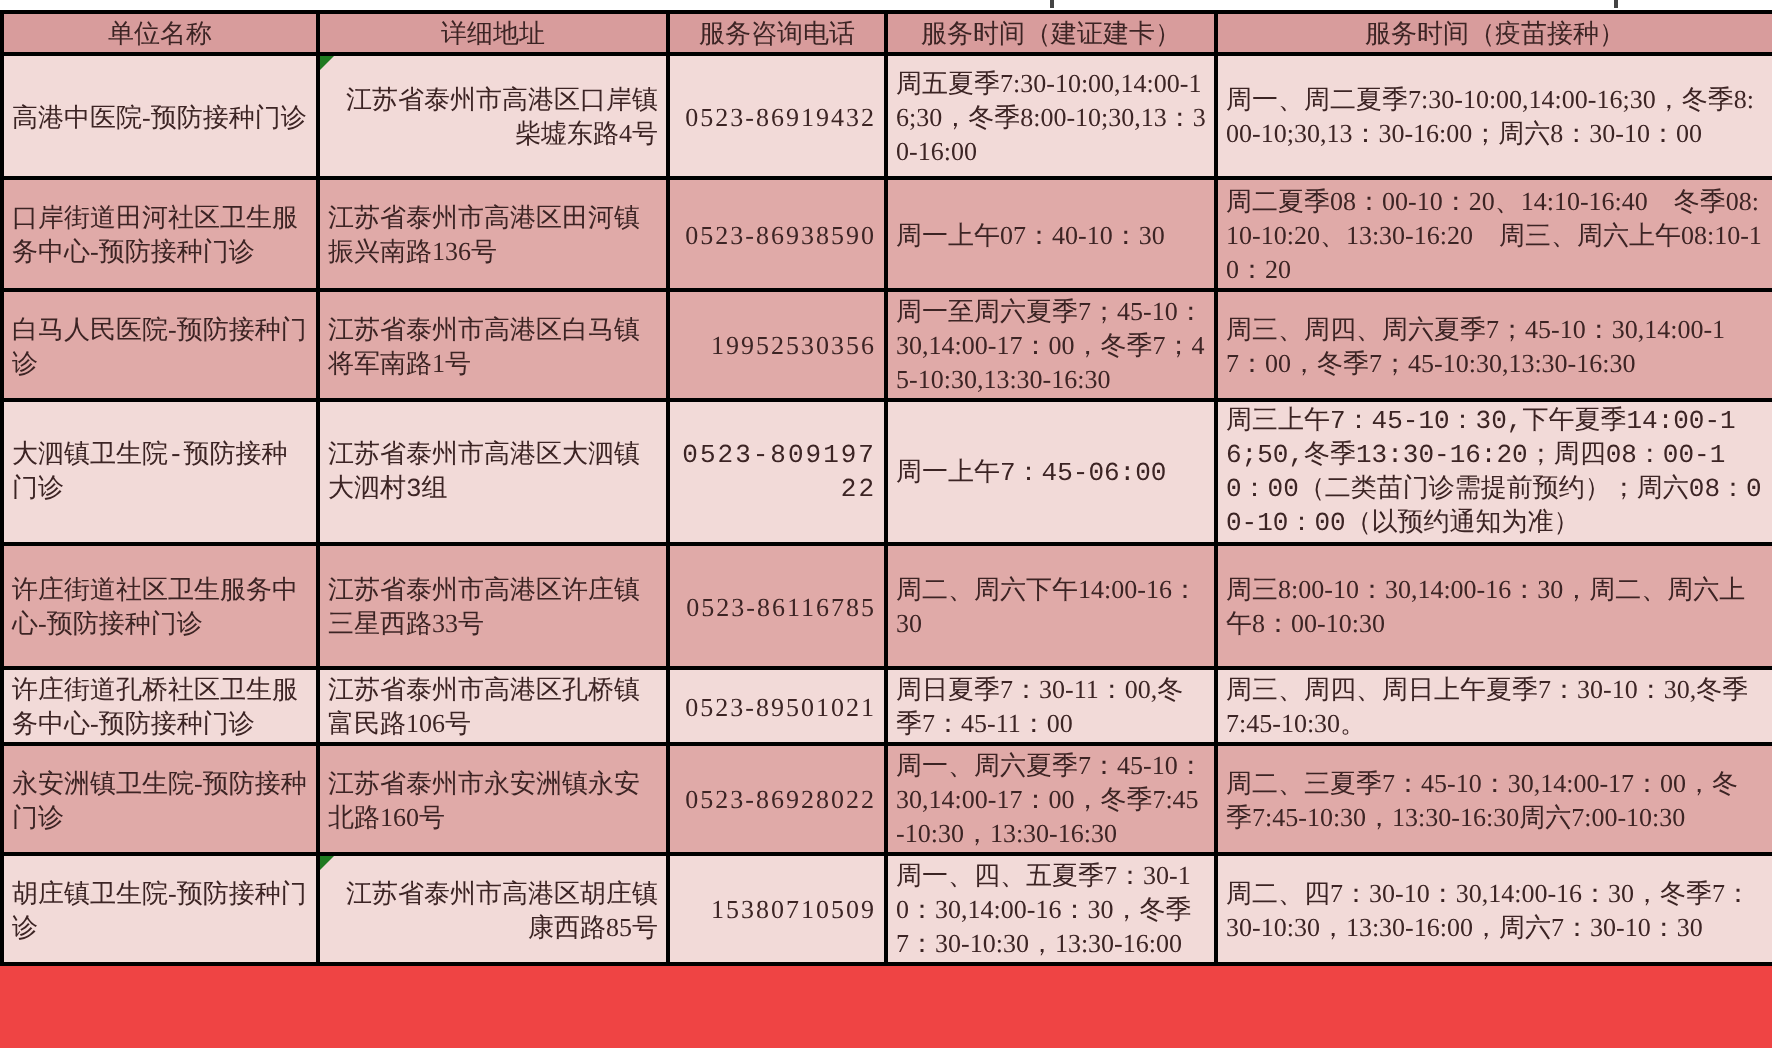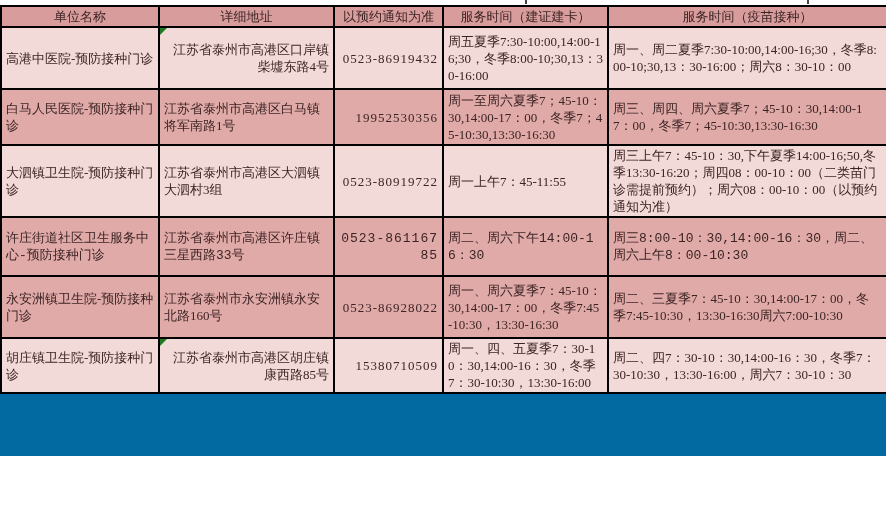--- a/index.html
+++ b/index.html
@@ -1,20 +1,20 @@
 <!DOCTYPE html>
 <html><head>
 <meta charset="utf-8">
 <style>
   html,body{margin:0;padding:0;background:#ffffff;}
   #screen{
     position:relative;
-    width:886px;height:456px;
+    width:886px;height:524px;
     overflow:hidden;
-    background:#0369a1;
+    background:#ef4444;
     font-family:"Liberation Serif","DejaVu Serif",serif;
     color:#3c2424;
   }
   .strip{position:relative;width:886px;height:5px;background:#ffffff;}
   .strip .mark{position:absolute;top:0;width:2px;height:4px;background:#444;}
   table.clinics{
     width:886px;
     table-layout:fixed;
     border-collapse:collapse;
   }
@@ -77,53 +77,67 @@
       <col style="width:158px">
       <col style="width:175px">
       <col style="width:109px">
       <col style="width:165px">
       <col style="width:279px">
     </colgroup>
     <thead>
       <tr>
         <th>单位名称</th>
         <th>详细地址</th>
-        <th>以预约通知为准</th>
+        <th>服务咨询电话</th>
         <th>服务时间（建证建卡）</th>
         <th>服务时间（疫苗接种）</th>
       </tr>
     </thead>
     <tbody>
       <tr class="light">
         <td>高港中医院-预防接种门诊</td>
         <td class="has-marker">江苏省泰州市高港区口岸镇柴墟东路4号</td>
         <td class="phone">0523-86919432</td>
         <td>周五夏季7:30-10:00,14:00-16;30，冬季8:00-10;30,13：30-16:00</td>
         <td>周一、周二夏季7:30-10:00,14:00-16;30，冬季8:00-10;30,13：30-16:00；周六8：30-10：00</td>
       </tr>
       <tr class="dark">
+        <td>口岸街道田河社区卫生服务中心-预防接种门诊</td>
+        <td>江苏省泰州市高港区田河镇振兴南路136号</td>
+        <td class="phone">0523-86938590</td>
+        <td>周一上午07：40-10：30</td>
+        <td>周二夏季08：00-10：20、14:10-16:40　冬季08:10-10:20、13:30-16:20　周三、周六上午08:10-10：20</td>
+      </tr>
+      <tr class="dark">
         <td>白马人民医院-预防接种门诊</td>
         <td>江苏省泰州市高港区白马镇将军南路1号</td>
         <td class="phone">19952530356</td>
         <td>周一至周六夏季7；45-10：30,14:00-17：00，冬季7；45-10:30,13:30-16:30</td>
         <td>周三、周四、周六夏季7；45-10：30,14:00-17：00，冬季7；45-10:30,13:30-16:30</td>
       </tr>
       <tr class="light">
         <td>大泗镇卫生院-预防接种门诊</td>
         <td>江苏省泰州市高港区大泗镇大泗村3组</td>
         <td class="phone">0523-80919722</td>
-        <td>周一上午7：45-11:55</td>
+        <td>周一上午7：45-06:00</td>
         <td>周三上午7：45-10：30,下午夏季14:00-16;50,冬季13:30-16:20；周四08：00-10：00（二类苗门诊需提前预约）；周六08：00-10：00（以预约通知为准）</td>
       </tr>
       <tr class="dark">
         <td>许庄街道社区卫生服务中心-预防接种门诊</td>
         <td>江苏省泰州市高港区许庄镇三星西路33号</td>
         <td class="phone">0523-86116785</td>
         <td>周二、周六下午14:00-16：30</td>
         <td>周三8:00-10：30,14:00-16：30，周二、周六上午8：00-10:30</td>
+      </tr>
+      <tr class="light">
+        <td>许庄街道孔桥社区卫生服务中心-预防接种门诊</td>
+        <td>江苏省泰州市高港区孔桥镇富民路106号</td>
+        <td class="phone">0523-89501021</td>
+        <td>周日夏季7：30-11：00,冬季7：45-11：00</td>
+        <td>周三、周四、周日上午夏季7：30-10：30,冬季7:45-10:30。</td>
       </tr>
       <tr class="dark">
         <td>永安洲镇卫生院-预防接种门诊</td>
         <td>江苏省泰州市永安洲镇永安北路160号</td>
         <td class="phone">0523-86928022</td>
         <td>周一、周六夏季7：45-10：30,14:00-17：00，冬季7:45-10:30，13:30-16:30</td>
         <td>周二、三夏季7：45-10：30,14:00-17：00，冬季7:45-10:30，13:30-16:30周六7:00-10:30</td>
       </tr>
       <tr class="light">
         <td>胡庄镇卫生院-预防接种门诊</td>

